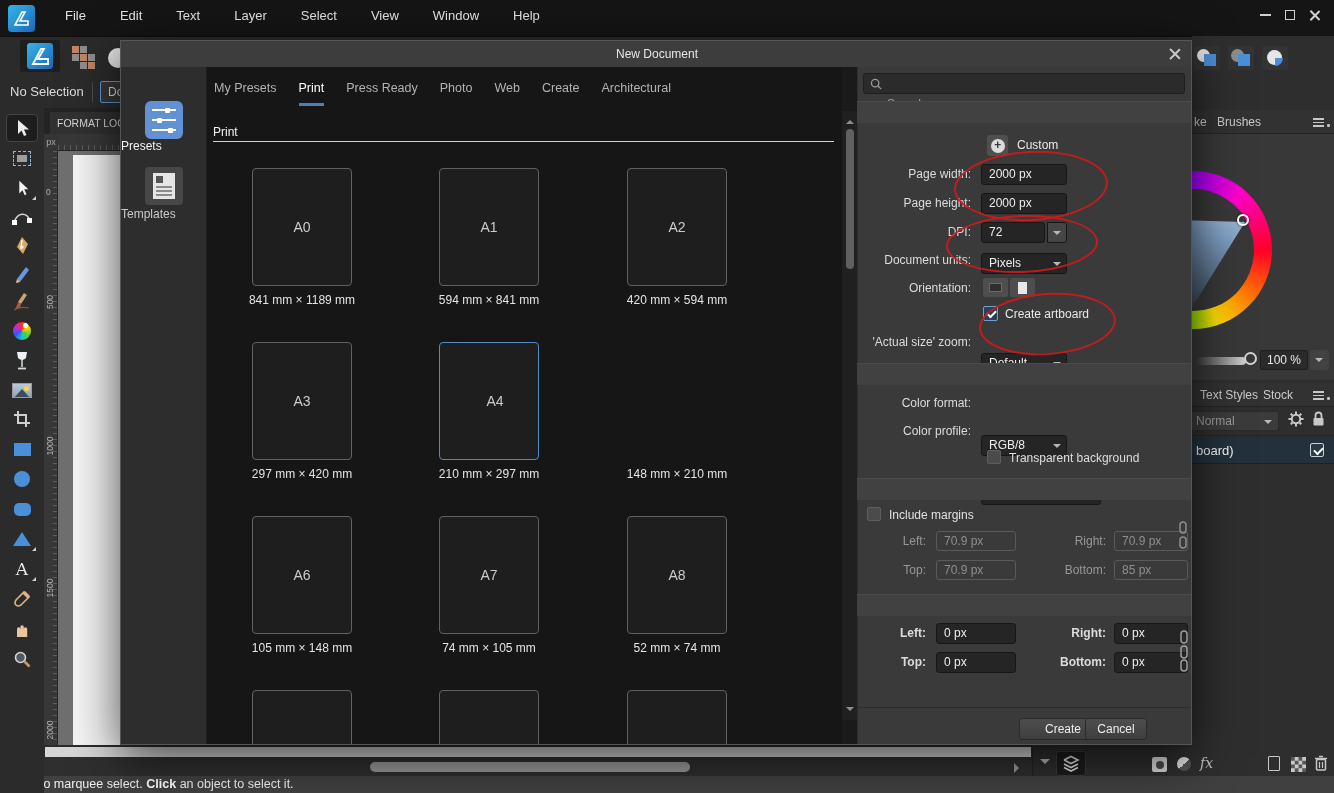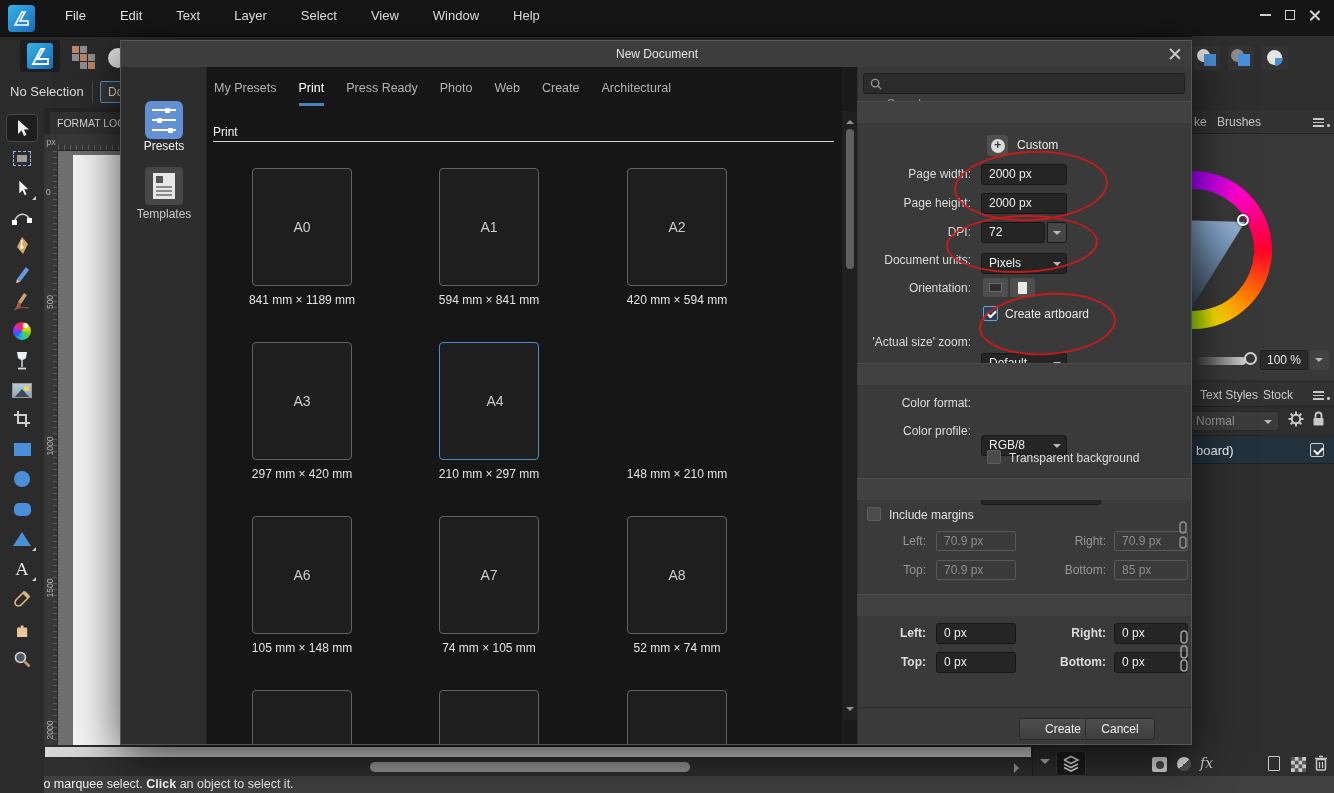--- a/index.html
+++ b/index.html
@@ -156,21 +156,21 @@
   .sideicon.presets i::after { content:""; position:absolute; top:-1.5px; width:5px; height:5px; background:#fff; border-radius:1px; }
   .sideicon.presets i:nth-child(1)::after { left:13px; }
   .sideicon.presets i:nth-child(2)::after { left:5px; }
   .sideicon.presets i:nth-child(3)::after { left:16px; }
   .sideicon.templates { background:#474747; border-radius:4px; display:flex; align-items:center; justify-content:center; }
   .sideicon.templates i { display:block; width:22px; height:26px; background:#e6e6e6;
       background-image:linear-gradient(#8a8a8a 0 0),linear-gradient(#8a8a8a 0 0),linear-gradient(#8a8a8a 0 0),linear-gradient(#555 0 0);
       background-repeat:no-repeat;
       background-size:16px 2px,16px 2px,16px 2px,7px 7px;
       background-position:3px 13px,3px 17px,3px 21px,3px 3px; }
-  .sidelabel { width:86px; text-align:center; font-size:12px; }
+  .sidelabel { width:86px; text-align:left; font-size:12px; }
   .dlg-main { left:86px; top:26px; width:635px; height:679px; background:#161616; }
   .dlg-tabs { left:93px; top:40px; display:flex; gap:22px; }
   .dtab { font-size:12.5px; color:#b3b3b3; padding-bottom:8px; border-bottom:3px solid transparent; }
   .dtab.active { color:#fff; border-bottom-color:#4c7fc0; }
   .printhead { left:92px; top:84px; font-size:12px; color:#f0f0f0; }
   .printrule { left:92px; top:100px; width:621px; height:1px; background:#d2d2d2; }
   .card { width:100px; height:118px; background:#1e1e1e; border:1px solid #616161; border-radius:4px;
           color:#cccccc; font-size:14px; text-align:center; line-height:116px; }
   .card.sel { border-color:#4f8ac9;padding-left:12px; }
   .dim { width:140px; text-align:center; font-size:12px; color:#e4e4e4; }
@@ -619,20 +619,20 @@
     <div class="abs lbl" style="left:915px; width:70px; top:611px; font-weight:bold">Bottom:</div>
     <div class="abs fld" style="left:993px; top:611px; width:74px">0 px</div>
     <svg class="abs" style="left:1058px; top:588px" width="10" height="44" viewBox="0 0 10 44">
       <rect x="2" y="2" width="6" height="12" rx="3" fill="none" stroke="#9d9d9d" stroke-width="1.5"></rect>
       <rect x="2" y="17" width="6" height="12" rx="3" fill="none" stroke="#9d9d9d" stroke-width="1.5"></rect>
       <rect x="2" y="31" width="6" height="11" rx="3" fill="none" stroke="#9d9d9d" stroke-width="1.5"></rect>
     </svg>
 
     <div class="abs footrule"></div>
     <div class="abs btn" style="left:898px; top:677px; width:88px">Create</div>
-    <div class="abs btn" style="left:964px; top:677px; width:70px">Cancel</div>
+    <div class="abs btn" style="left:964px; top:677px; width:62px">Cancel</div>
 
     <div class="abs redellipse" style="left:833px; top:110px; width:154px; height:70px; transform:rotate(-3deg)"></div>
     <div class="abs redellipse" style="left:825px; top:174px; width:152px; height:58px; transform:rotate(-2deg)"></div>
     <div class="abs redellipse" style="left:858px; top:252px; width:137px; height:62px; transform:rotate(-4deg)"></div>
   </div>
 
 </div>
 
 </body></html>

